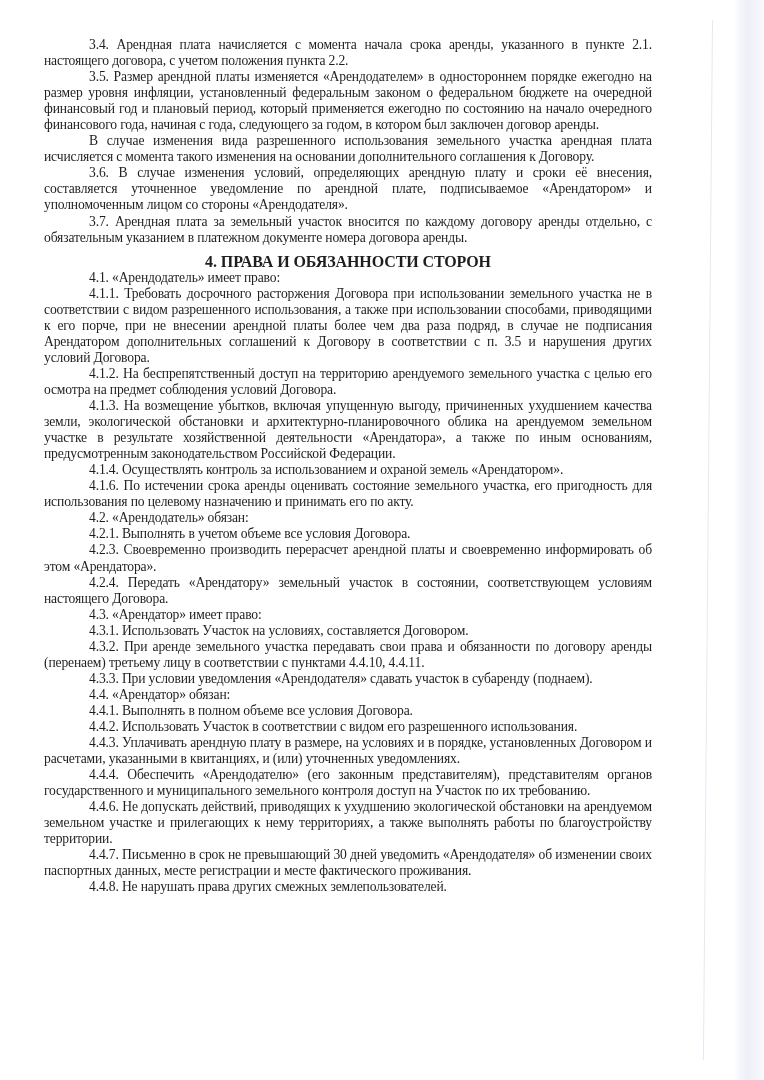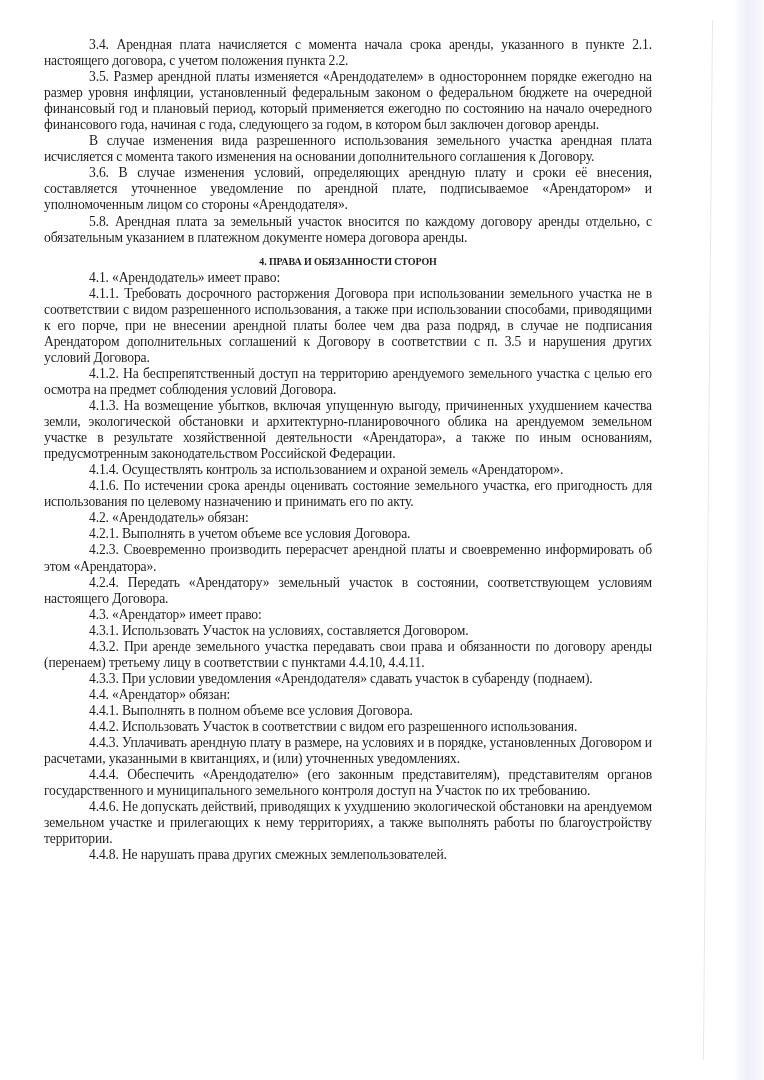--- a/index.html
+++ b/index.html
@@ -60,37 +60,37 @@
   }
   .subhead {
     margin: 0;
     text-indent: 45px;
     font-weight: normal;
   }
   .section-title {
     margin: 8px 0 0 0;
     text-align: center;
     font-weight: bold;
-    font-size: 10px;
+    font-size: 16px;
     letter-spacing: -0.1px;
   }
 </style>
 </head>
 <body>
 
 <div class="page">
   <div class="scan-line"></div>
   <div class="scan-edge"></div>
 
   <div class="content">
     <p class="para">3.4. Арендная плата начисляется с момента начала срока аренды, указанного в пункте 2.1. настоящего договора, с учетом положения пункта 2.2.</p>
     <p class="para">3.5. Размер арендной платы изменяется «Арендодателем» в одностороннем порядке ежегодно на размер уровня инфляции, установленный федеральным законом о федеральном бюджете на очередной финансовый год и плановый период, который применяется ежегодно по состоянию на начало очередного финансового года, начиная с года, следующего за годом, в котором был заключен договор аренды.</p>
     <p class="para">В случае изменения вида разрешенного использования земельного участка арендная плата исчисляется с момента такого изменения на основании дополнительного соглашения к Договору.</p>
     <p class="para">3.6. В случае изменения условий, определяющих арендную плату и сроки её внесения, составляется уточненное уведомление по арендной плате, подписываемое «Арендатором» и уполномоченным лицом со стороны «Арендодателя».</p>
-    <p class="para">5.8. Арендная плата за земельный участок вносится по каждому договору аренды отдельно, с обязательным указанием в платежном документе номера договора аренды.</p>
+    <p class="para">3.7. Арендная плата за земельный участок вносится по каждому договору аренды отдельно, с обязательным указанием в платежном документе номера договора аренды.</p>
 
     <p class="section-title">4. ПРАВА И ОБЯЗАННОСТИ СТОРОН</p>
 
     <p class="subhead">4.1. «Арендодатель» имеет право:</p>
     <p class="para">4.1.1. Требовать досрочного расторжения Договора при использовании земельного участка не в соответствии с видом разрешенного использования, а также при использовании способами, приводящими к его порче, при не внесении арендной платы более чем два раза подряд, в случае не подписания Арендатором дополнительных соглашений к Договору в соответствии с п. 3.5 и нарушения других условий Договора.</p>
     <p class="para">4.1.2. На беспрепятственный доступ на территорию арендуемого земельного участка с целью его осмотра на предмет соблюдения условий Договора.</p>
     <p class="para">4.1.3. На возмещение убытков, включая упущенную выгоду, причиненных ухудшением качества земли, экологической обстановки и архитектурно-планировочного облика на арендуемом земельном участке в результате хозяйственной деятельности «Арендатора», а также по иным основаниям, предусмотренным законодательством Российской Федерации.</p>
     <p class="para">4.1.4. Осуществлять контроль за использованием и охраной земель «Арендатором».</p>
     <p class="para">4.1.6. По истечении срока аренды оценивать состояние земельного участка, его пригодность для использования по целевому назначению и принимать его по акту.</p>
 
@@ -103,15 +103,16 @@
     <p class="para">4.3.1. Использовать Участок на условиях, составляется Договором.</p>
     <p class="para">4.3.2. При аренде земельного участка передавать свои права и обязанности по договору аренды (перенаем) третьему лицу в соответствии с пунктами 4.4.10, 4.4.11.</p>
     <p class="para">4.3.3. При условии уведомления «Арендодателя» сдавать участок в субаренду (поднаем).</p>
 
     <p class="subhead">4.4. «Арендатор» обязан:</p>
     <p class="para">4.4.1. Выполнять в полном объеме все условия Договора.</p>
     <p class="para">4.4.2. Использовать Участок в соответствии с видом его разрешенного использования.</p>
     <p class="para">4.4.3. Уплачивать арендную плату в размере, на условиях и в порядке, установленных Договором и расчетами, указанными в квитанциях, и (или) уточненных уведомлениях.</p>
     <p class="para">4.4.4. Обеспечить «Арендодателю» (его законным представителям), представителям органов государственного и муниципального земельного контроля доступ на Участок по их требованию.</p>
     <p class="para">4.4.6. Не допускать действий, приводящих к ухудшению экологической обстановки на арендуемом земельном участке и прилегающих к нему территориях, а также выполнять работы по благоустройству территории.</p>
+    <p class="para">4.4.7. Письменно в  срок не превышающий 30 дней уведомить «Арендодателя» об изменении своих паспортных данных, месте регистрации и месте фактического проживания.</p>
     <p class="para">4.4.8. Не нарушать права других смежных землепользователей.</p>
   </div>
 </div>
 
 </body></html>

